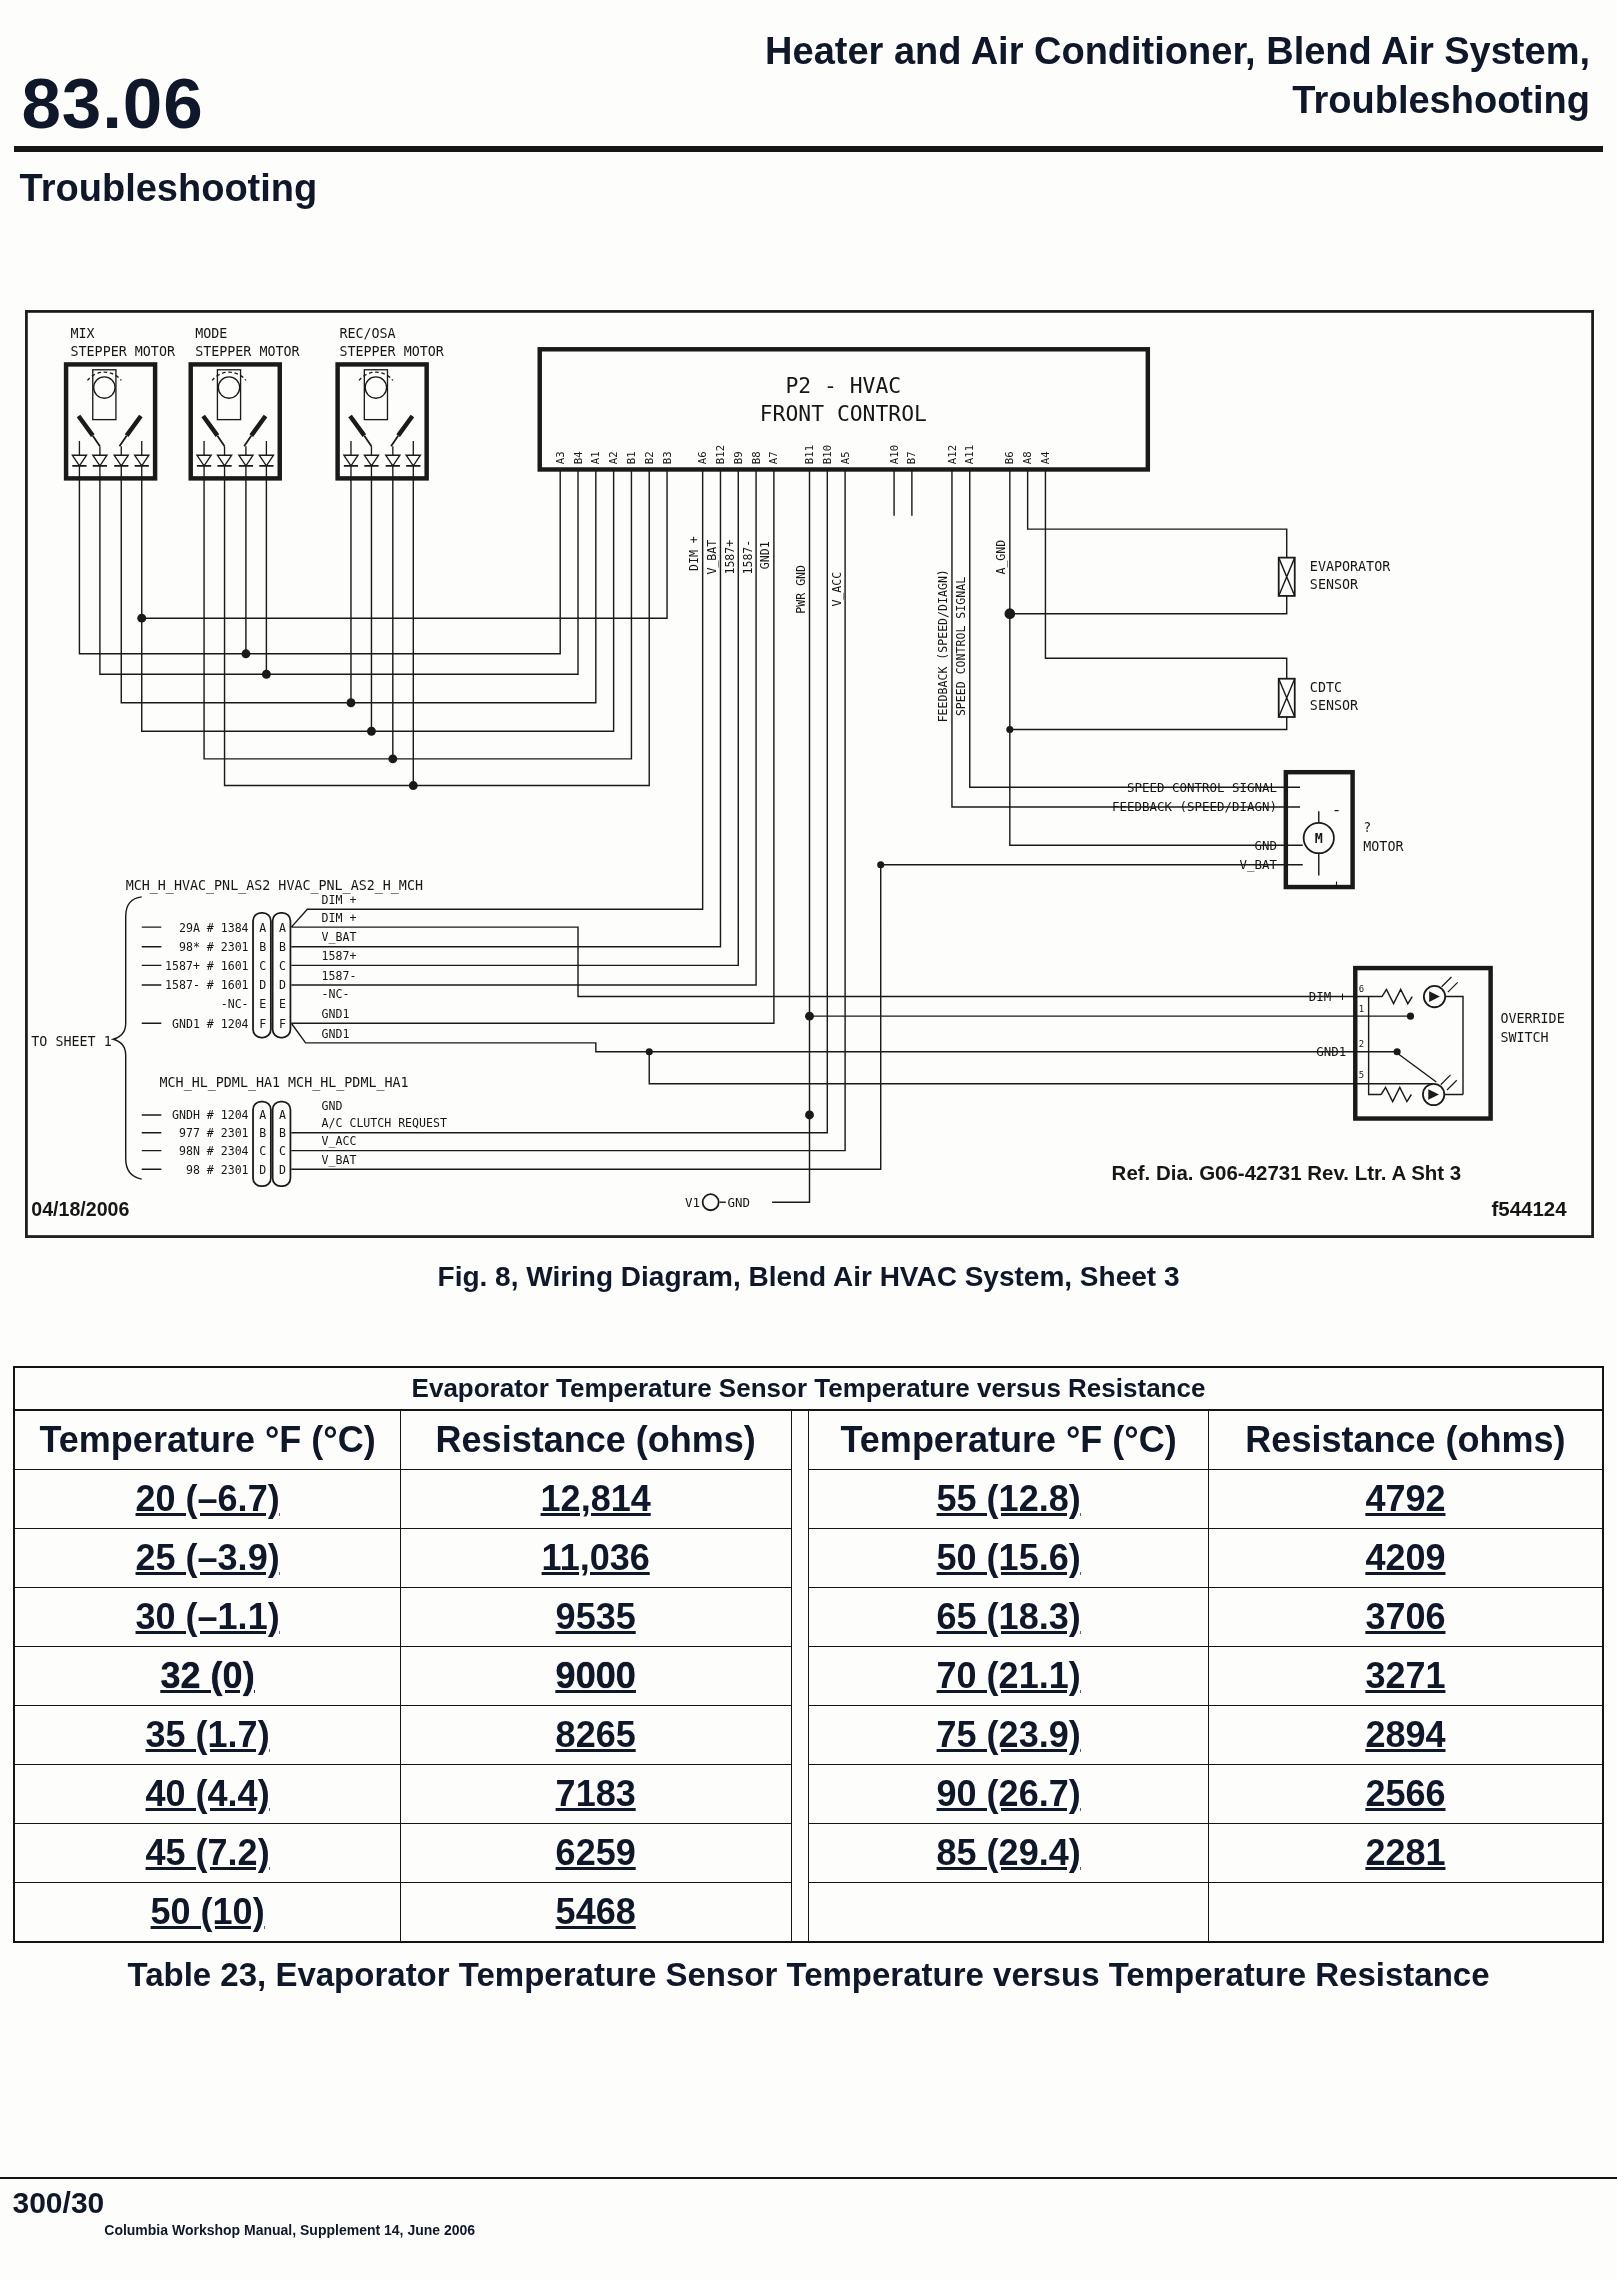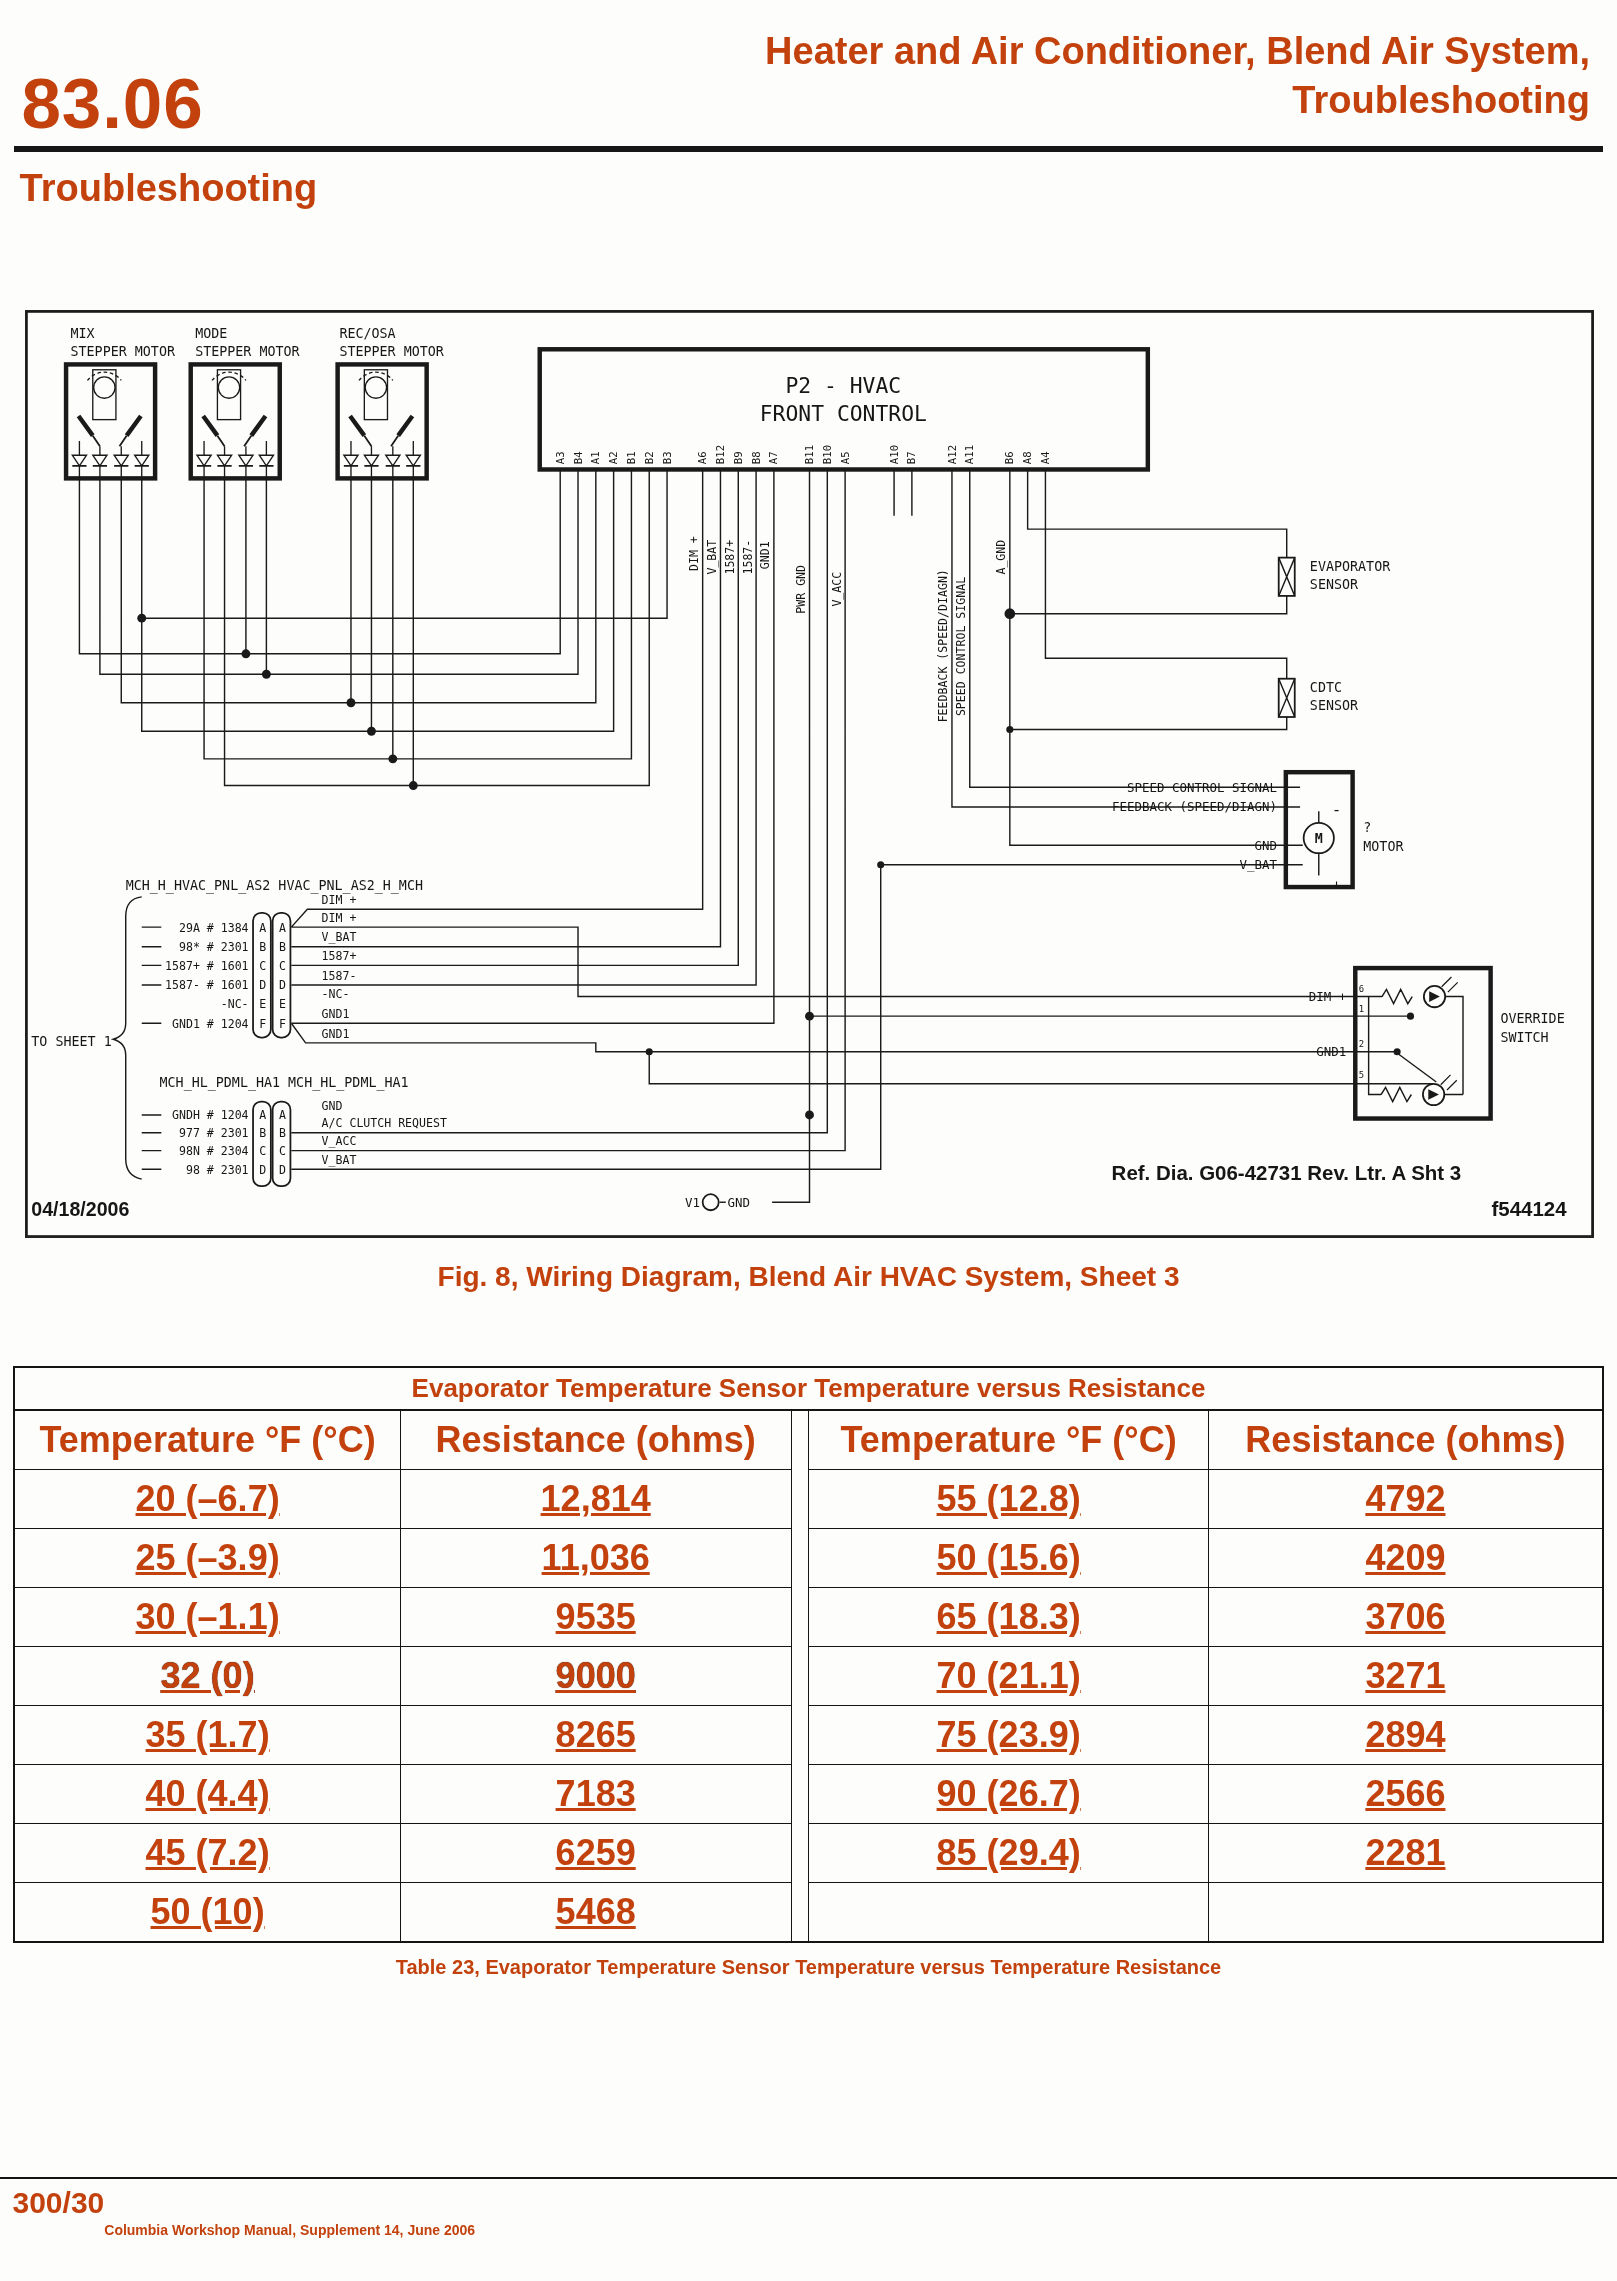--- a/index.html
+++ b/index.html
@@ -1,34 +1,34 @@
 <!DOCTYPE html>
 <html style="font-size:14.3px"><head>
 <meta charset="utf-8">
 <style>
   html,body{margin:0;padding:0;background:#6e6e6e;}
-  .page{width:1617px;height:2281px;background:#fdfdfb;color:#c2410c;position:relative;
+  .page{width:1617px;height:2281px;background:#fdfdfb;color:#0f172a;position:relative;
         font-family:"Liberation Sans",sans-serif;box-sizing:border-box;overflow:hidden;}
   .hdr{display:flex;justify-content:space-between;align-items:flex-start;padding:27px 27px 0 21.4px;}
   .sec{font-size:71px;font-weight:bold;line-height:1;margin-top:41px;letter-spacing:0.9px;}
   .ttl{text-align:right;font-size:38px;font-weight:bold;line-height:1.28;}
   .rule{height:6.2px;background:#161616;margin:7.1px 14.3px 0 14.3px;}
   .sub{font-size:38px;font-weight:bold;margin:14.3px 0 0 19.6px;}
   .frame{margin:100px 23px 0 25px;border:1.8px solid #222;background:#fdfdfb;}
   .frame svg{display:block;width:100%;height:auto;}
   .figcap{text-align:center;font-weight:bold;font-size:28px;margin-top:23px;}
   .tblwrap{margin:73px 13.4px 0 13.4px;}
   table{width:100%;border-collapse:collapse;border:2.7px solid #141414;table-layout:fixed;}
   th,td{border:1.8px solid #141414;text-align:center;padding:8px 3.6px;font-size:36px;}
   .title-row th{font-size:26px;padding:5.3px;border-bottom:2.7px solid #141414;}
   thead .hrow th{font-weight:bold;}
   tbody td{font-weight:600;text-decoration:underline;}
   td.div-col,th.div-col{border-top:none;border-bottom:none;padding:0;}
   tbody tr td.hl{font-weight:800;text-shadow:0 0 0.9px #000;}
-  .tblcap{text-align:center;font-weight:bold;font-size:20px;margin-top:12.5px;}
+  .tblcap{text-align:center;font-weight:bold;font-size:33px;margin-top:12.5px;}
   .footer{position:absolute;left:0;right:0;bottom:43px;border-top:2.7px solid #141414;
           display:flex;justify-content:flex-start;align-items:flex-start;padding:7.1px 14.3px 0 12.5px;}
   .pg{font-size:30px;font-weight:bold;}
   .man{font-size:14px;font-weight:bold;margin-top:36px;}
   svg text{fill:#161616;}
 </style>
 </head>
 <body>
 
 <div class="page">

